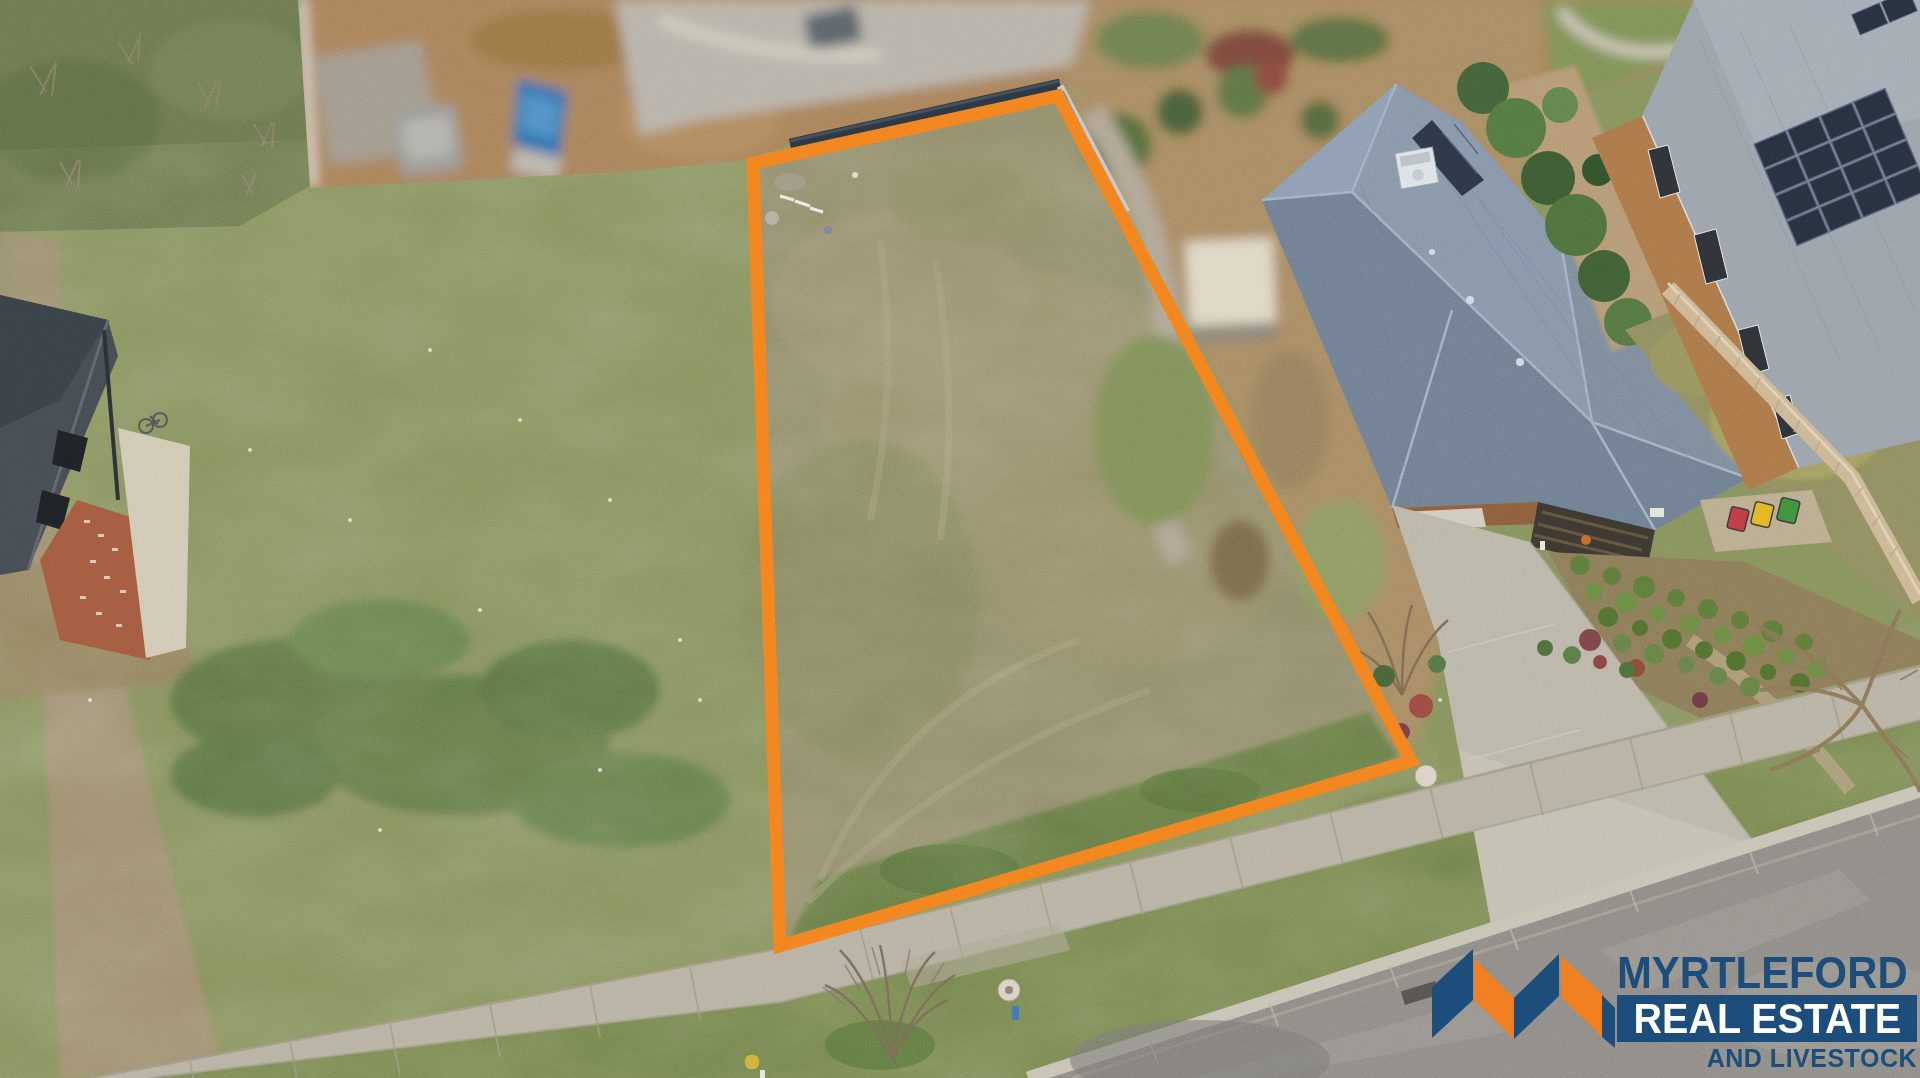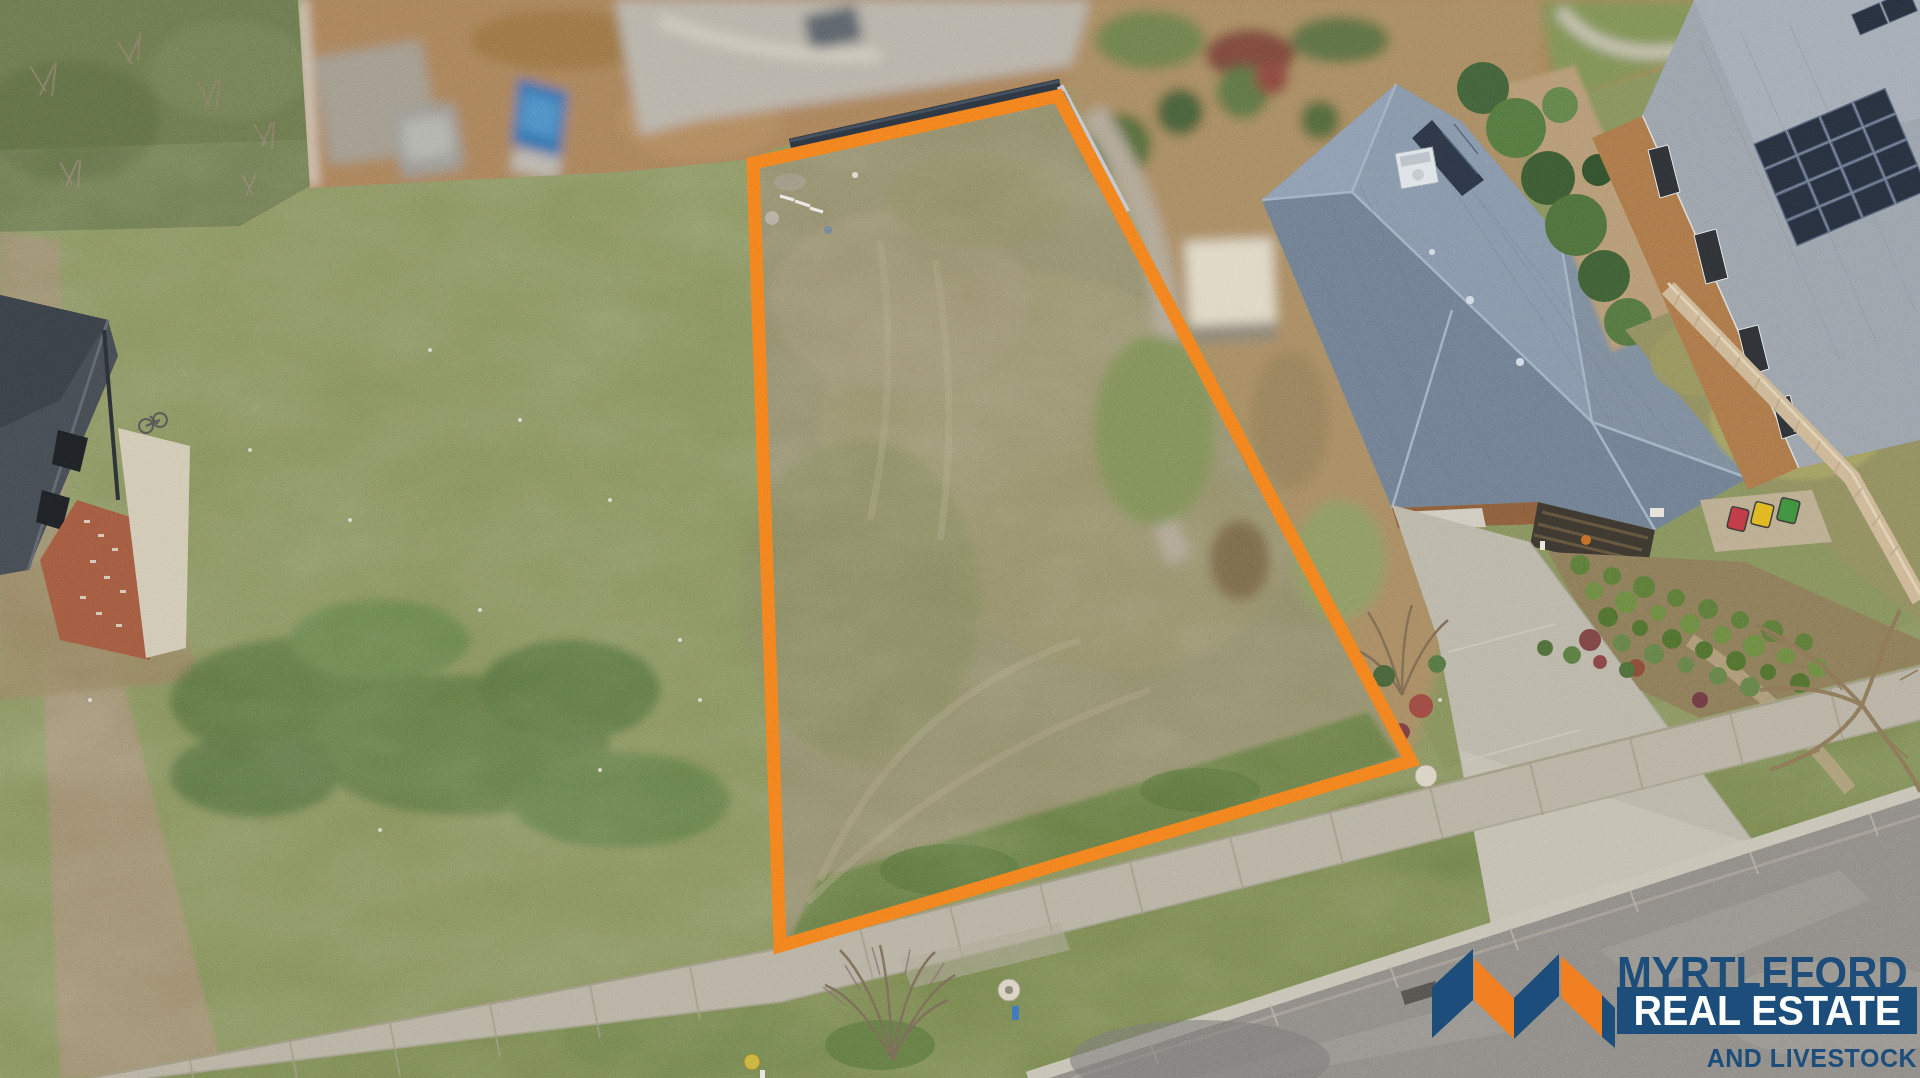--- a/index.html
+++ b/index.html
@@ -5,21 +5,21 @@
   html,body{margin:0;padding:0;background:#222;}
   .stage{position:relative;width:1920px;height:1078px;overflow:hidden;background:#85905c;font-family:"Liberation Sans",sans-serif;}
   .stage svg.scene{position:absolute;left:0;top:0;display:block;}
   
   .logo{position:absolute;left:1420px;top:935px;width:500px;height:143px;z-index:5;}
   .logo .m-icon{position:absolute;left:0;top:0;}
   .logo .txt{position:absolute;left:197px;top:0;width:300px;}
   .brand-line1{position:absolute;left:0;top:16px;width:300px;height:44px;
     font-size:45px;font-weight:bold;color:var(--brand-navy,#1d4e7b);
     letter-spacing:0px;transform:scaleX(.93);transform-origin:left center;white-space:nowrap;line-height:44px;}
-  .brand-band{position:absolute;left:0;top:52px;width:300px;height:47px;background:var(--brand-navy,#1d4e7b);
+  .brand-band{position:absolute;left:0;top:60px;width:300px;height:47px;background:var(--brand-navy,#1d4e7b);
     display:flex;align-items:flex-start;justify-content:center;}
   .brand-band span{font-size:42px;font-weight:bold;color:#ffffff;letter-spacing:0px;
     transform:scaleX(.94);white-space:nowrap;}
   .brand-line3{position:absolute;left:0;top:109px;width:300px;text-align:right;padding-left:26px;box-sizing:border-box;
     font-size:25px;font-weight:bold;color:var(--brand-navy,#1d4e7b);letter-spacing:.5px;white-space:nowrap;}
 </style>
 </head>
 <body>
 
 <div class="stage">

